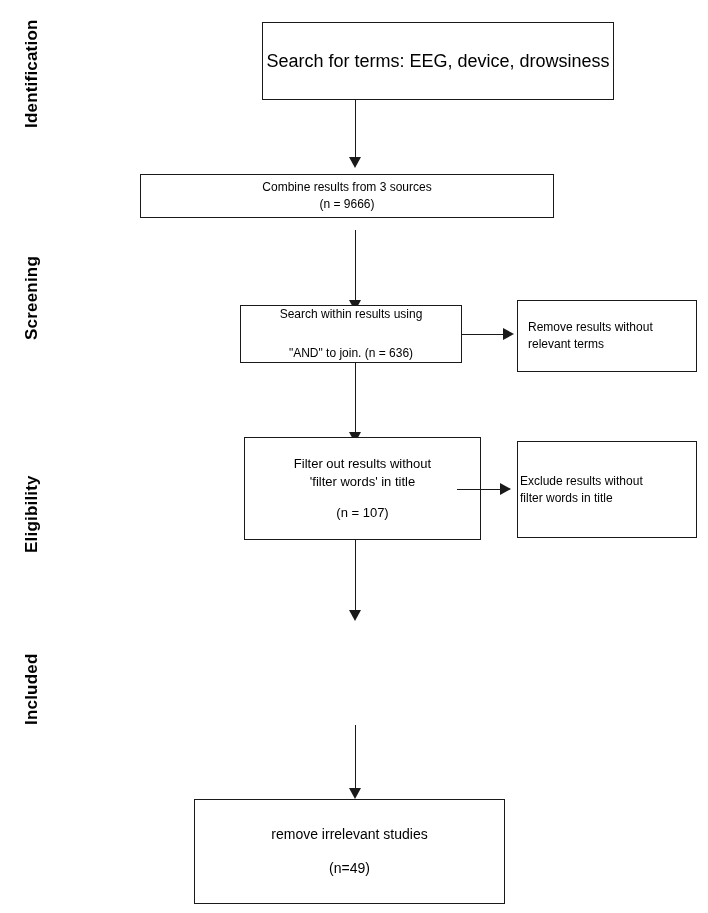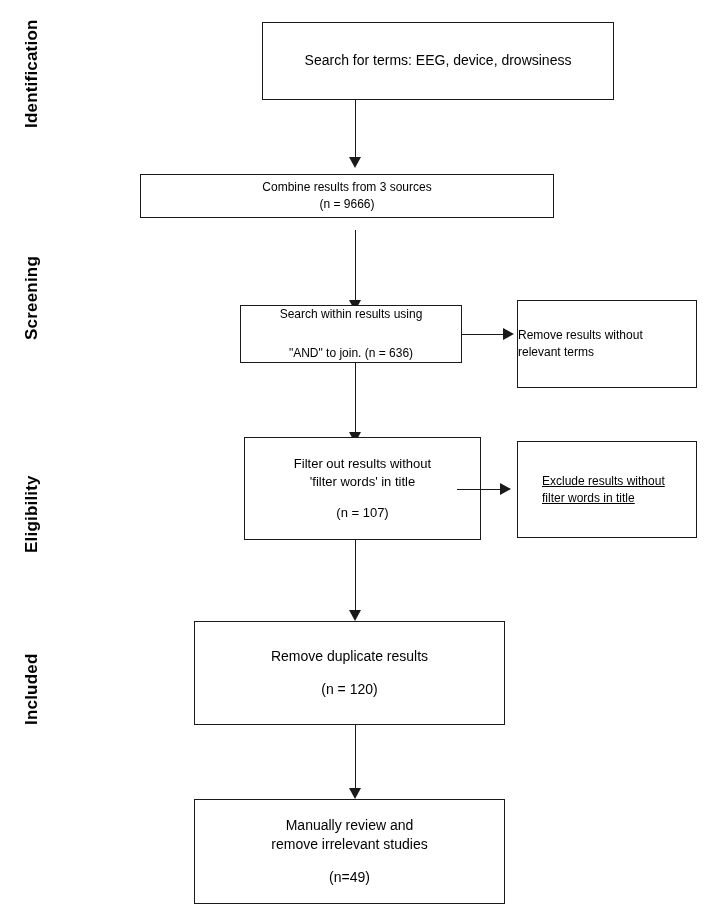--- a/index.html
+++ b/index.html
@@ -81,21 +81,21 @@
 <div id="flow-root">
 
   <div class="stage-label" style="left:22px; top:128px;">Identification</div>
 
   <div class="stage-label" style="left:22px; top:340px;">Screening</div>
 
   <div class="stage-label" style="left:22px; top:553px;">Eligibility</div>
 
   <div class="stage-label" style="left:22px; top:725px;">Included</div>
 
-  <div class="box" style="left:262px; top:22px; width:352px; height:78px; font-size:14px;">
+  <div class="box" style="left:262px; top:22px; width:352px; height:78px; font-size:18px;">
     <span class="line">Search for terms: EEG, device, drowsiness</span>
   </div>
 
   <div class="vline" style="left:355px; top:100px; height:59px;"></div>
   <div class="arrow-down" style="left:349px; top:157px;"></div>
 
   <div class="box" style="left:140px; top:174px; width:414px; height:44px; font-size:12px;">
     <span class="line">Combine results from 3 sources</span>
     <span class="line">(n = 9666)</span>
   </div>
@@ -104,55 +104,49 @@
   <div class="arrow-down" style="left:349px; top:300px;"></div>
 
   <div class="box" style="left:240px; top:305px; width:222px; height:58px; font-size:12px;justify-content:space-between;">
     <span class="line">Search within results using</span>
     <span class="line">"AND" to join. (n = 636)</span>
   </div>
 
   <div class="hline" style="left:462px; top:334px; width:43px;"></div>
   <div class="arrow-right" style="left:503px; top:328px;"></div>
 
-  <div class="box" style="left:517px; top:300px; width:180px; height:88px; font-size:12px; align-items:center; text-align:left; ">
+  <div class="box" style="left:517px; top:300px; width:180px; height:72px; font-size:12px; align-items:center; text-align:left; padding-left:10px;">
     <span class="line" style="text-align:left;">Remove results without</span>
     <span class="line" style="text-align:left;">relevant terms</span>
   </div>
 
   <div class="vline" style="left:355px; top:363px; height:72px;"></div>
   <div class="arrow-down" style="left:349px; top:432px;"></div>
 
   <div class="box" style="left:244px; top:437px; width:237px; height:103px; font-size:13px;">
     <span class="line">Filter out results without</span>
     <span class="line">'filter words' in title</span>
     <span class="gap"></span>
     <span class="line">(n = 107)</span>
   </div>
 
   <div class="hline" style="left:457px; top:489px; width:45px;"></div>
   <div class="arrow-right" style="left:500px; top:483px;"></div>
 
-  <div class="box" style="left:517px; top:441px; width:180px; height:97px; font-size:12px; align-items:flex-start; text-align:left; padding-left:24px;text-decoration:underline;">
+  <div class="box" style="left:517px; top:441px; width:180px; height:97px; font-size:12px; align-items:flex-start; text-align:left; padding-left:2px;">
     <span class="line" style="text-align:left;">Exclude results without</span>
     <span class="line" style="text-align:left;">filter words in title</span>
   </div>
 
   <div class="vline" style="left:355px; top:540px; height:79px;"></div>
   <div class="arrow-down" style="left:349px; top:610px;"></div>
 
-  <div class="box" style="left:194px; top:621px; width:311px; height:104px; font-size:14px;">
-    <span class="line">Remove duplicate results</span>
-    <span class="gap"></span>
-    <span class="line">(n = 120)</span>
-  </div>
 
   <div class="vline" style="left:355px; top:725px; height:72px;"></div>
   <div class="arrow-down" style="left:349px; top:788px;"></div>
 
   <div class="box" style="left:194px; top:799px; width:311px; height:105px; font-size:14px;">
-    <span class="line">Manually review and</span>
     <span class="line">remove irrelevant studies</span>
     <span class="gap"></span>
     <span class="line">(n=49)</span>
   </div>
 
 </div>
 
 </body></html>

